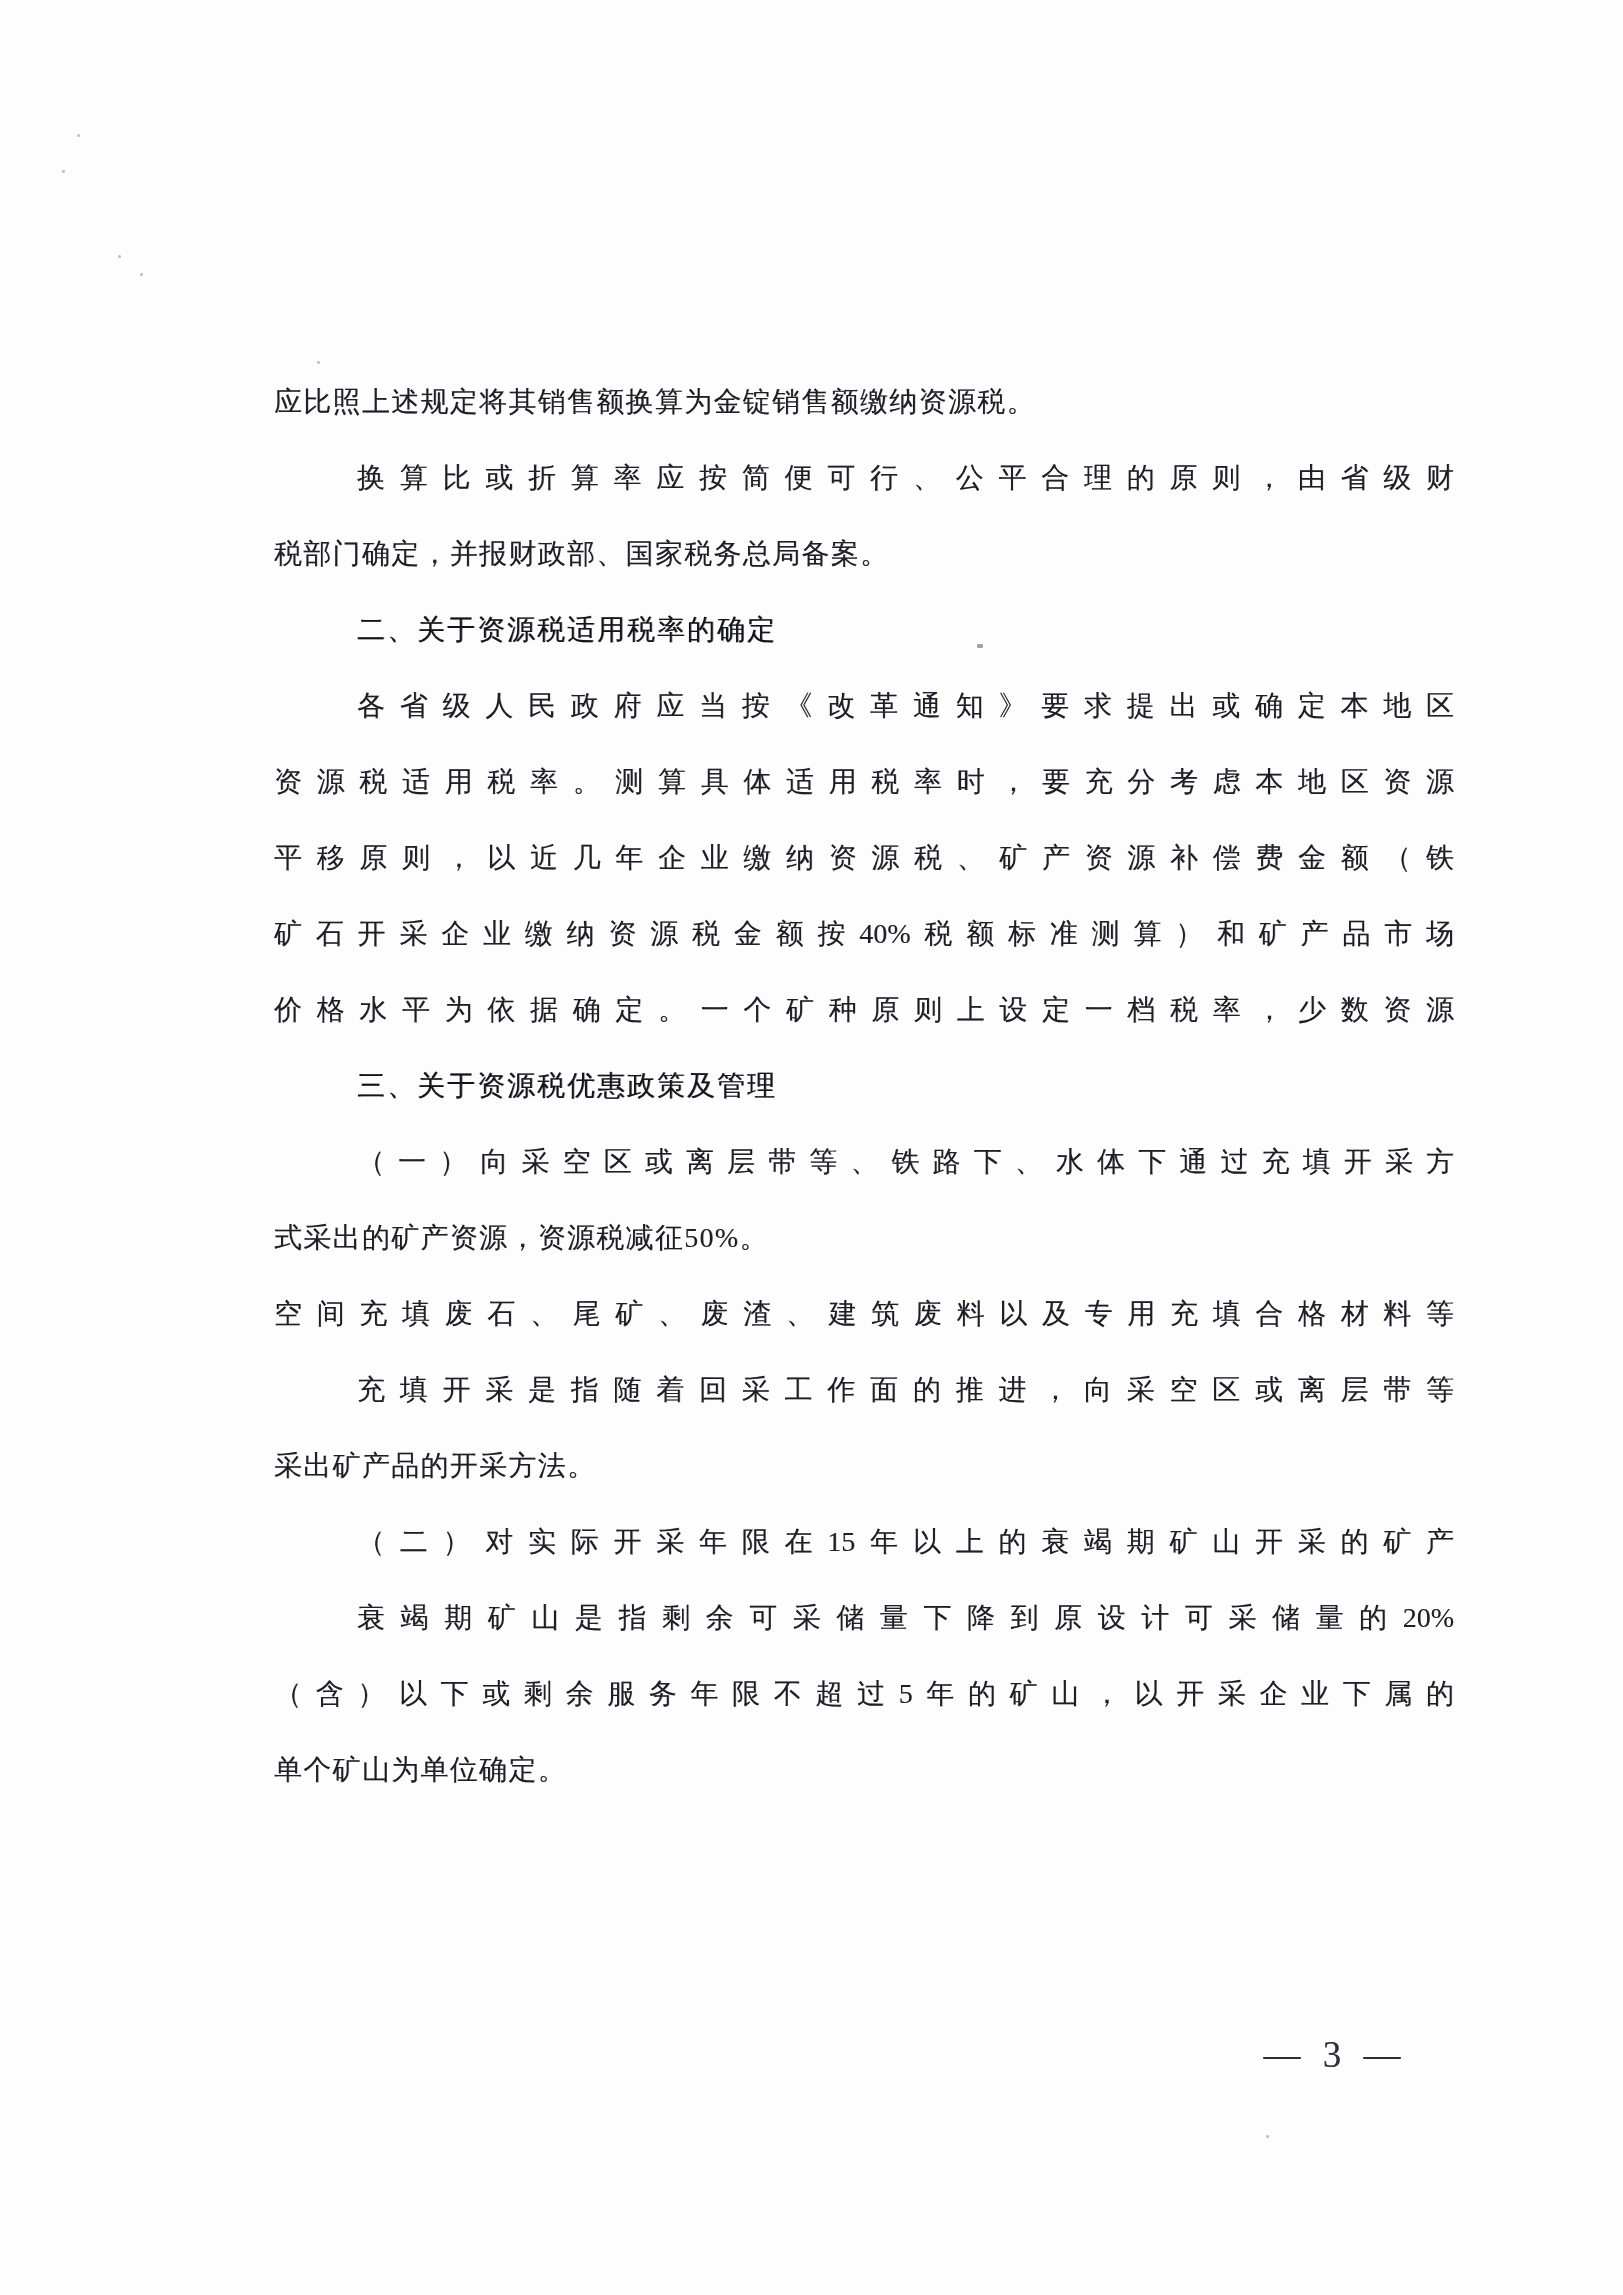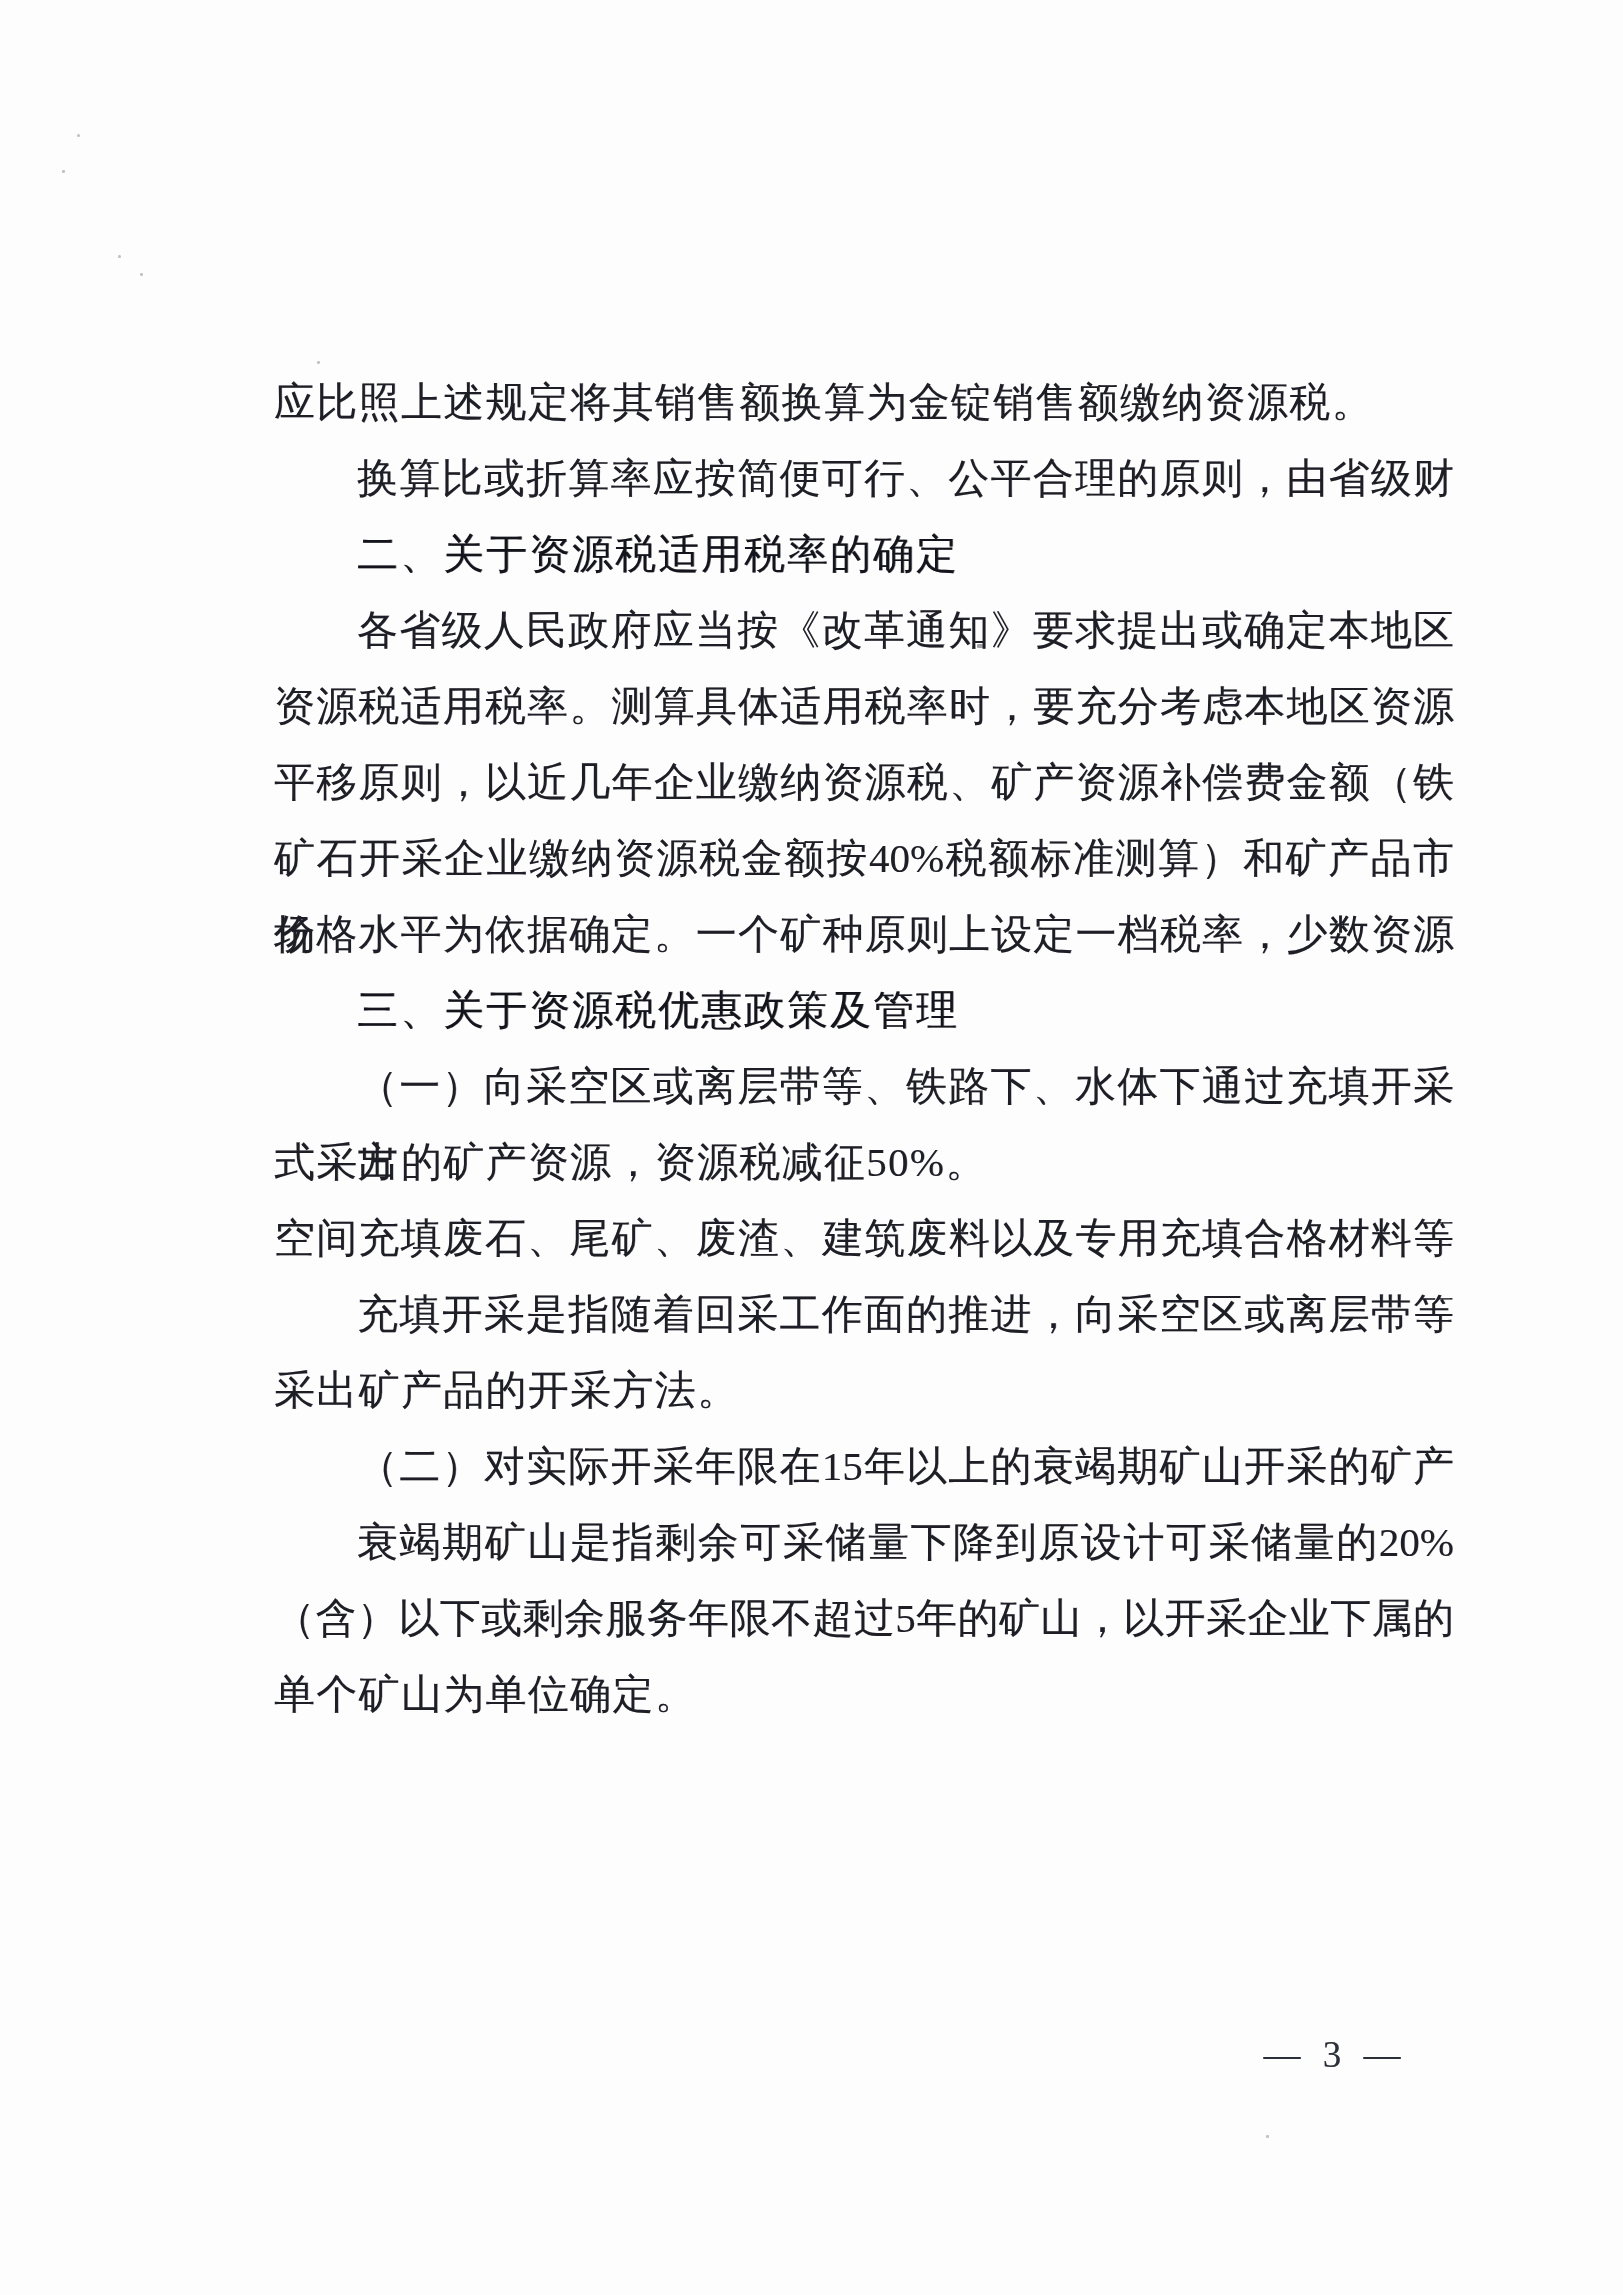--- a/index.html
+++ b/index.html
@@ -18,21 +18,21 @@
   }
   .content {
     position: absolute;
     left: 274px;
     top: 364px;
     width: 1180px;
   }
   .line {
     height: 76px;
     line-height: 76px;
-    font-size: 41px;
+    font-size: 28px;
     white-space: nowrap;
     text-shadow: 0.4px 0.4px 0 rgba(25,25,35,0.38);
   }
   .line.full {
     white-space: normal;
     text-align: justify;
     text-align-last: justify;
     font-family: Liberation Serif, serif;
   }
   .line.end {
@@ -84,20 +84,21 @@
   <span class="speck s2"></span>
   <span class="speck s3"></span>
   <span class="speck s4"></span>
   <span class="speck s5"></span>
   <span class="speck s6"></span>
   <span class="speck s7"></span>
 
   <div class="content">
     <div class="line end">应比照上述规定将其销售额换算为金锭销售额缴纳资源税。</div>
     <div class="line full ind">换算比或折算率应按简便可行、公平合理的原则，由省级财</div>
+    <div class="line end">税部门确定，并报财政部、国家税务总局备案。</div>
     <div class="line heading ind">二、关于资源税适用税率的确定</div>
     <div class="line full ind">各省级人民政府应当按《改革通知》要求提出或确定本地区</div>
     <div class="line full">资源税适用税率。测算具体适用税率时，要充分考虑本地区资源</div>
     <div class="line full">平移原则，以近几年企业缴纳资源税、矿产资源补偿费金额（铁</div>
     <div class="line full">矿石开采企业缴纳资源税金额按40%税额标准测算）和矿产品市场</div>
     <div class="line full">价格水平为依据确定。一个矿种原则上设定一档税率，少数资源</div>
     <div class="line heading ind">三、关于资源税优惠政策及管理</div>
     <div class="line full ind">（一）向采空区或离层带等、铁路下、水体下通过充填开采方</div>
     <div class="line end">式采出的矿产资源，资源税减征50%。</div>
     <div class="line full">空间充填废石、尾矿、废渣、建筑废料以及专用充填合格材料等</div>

